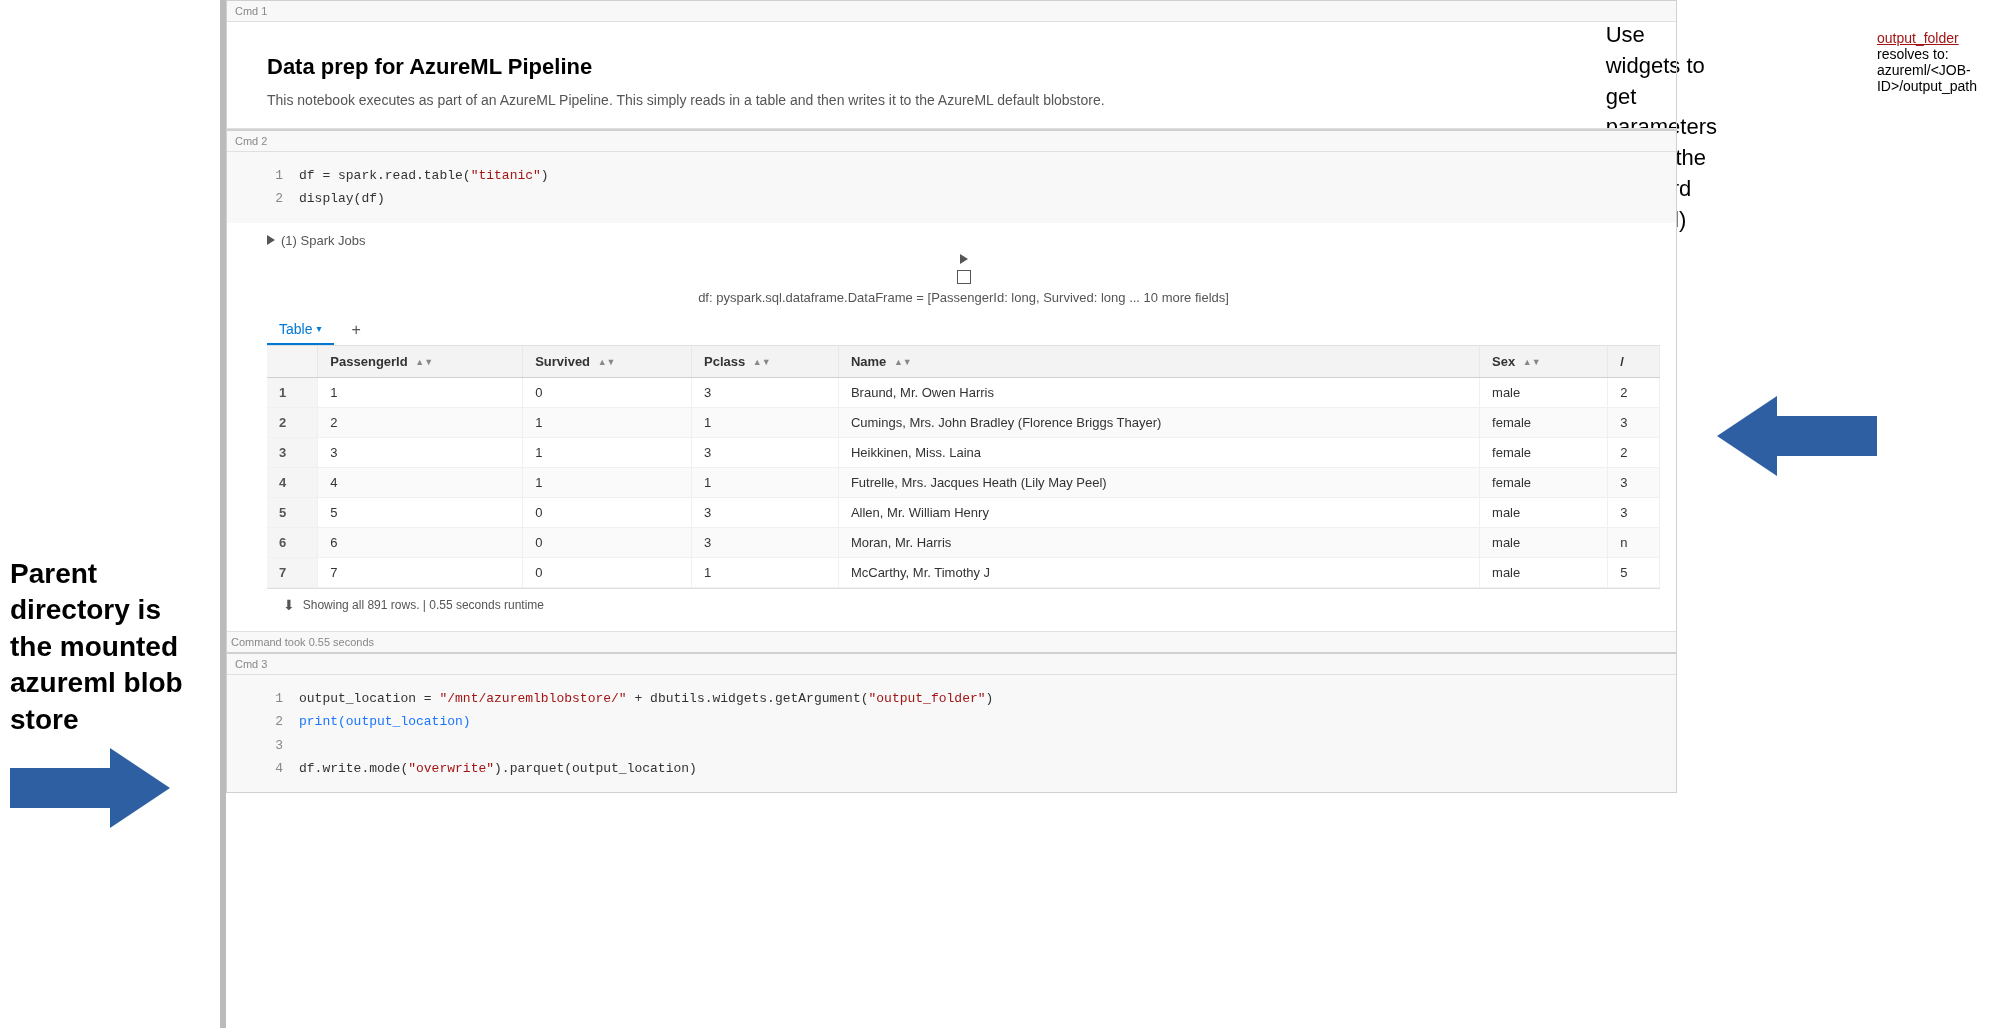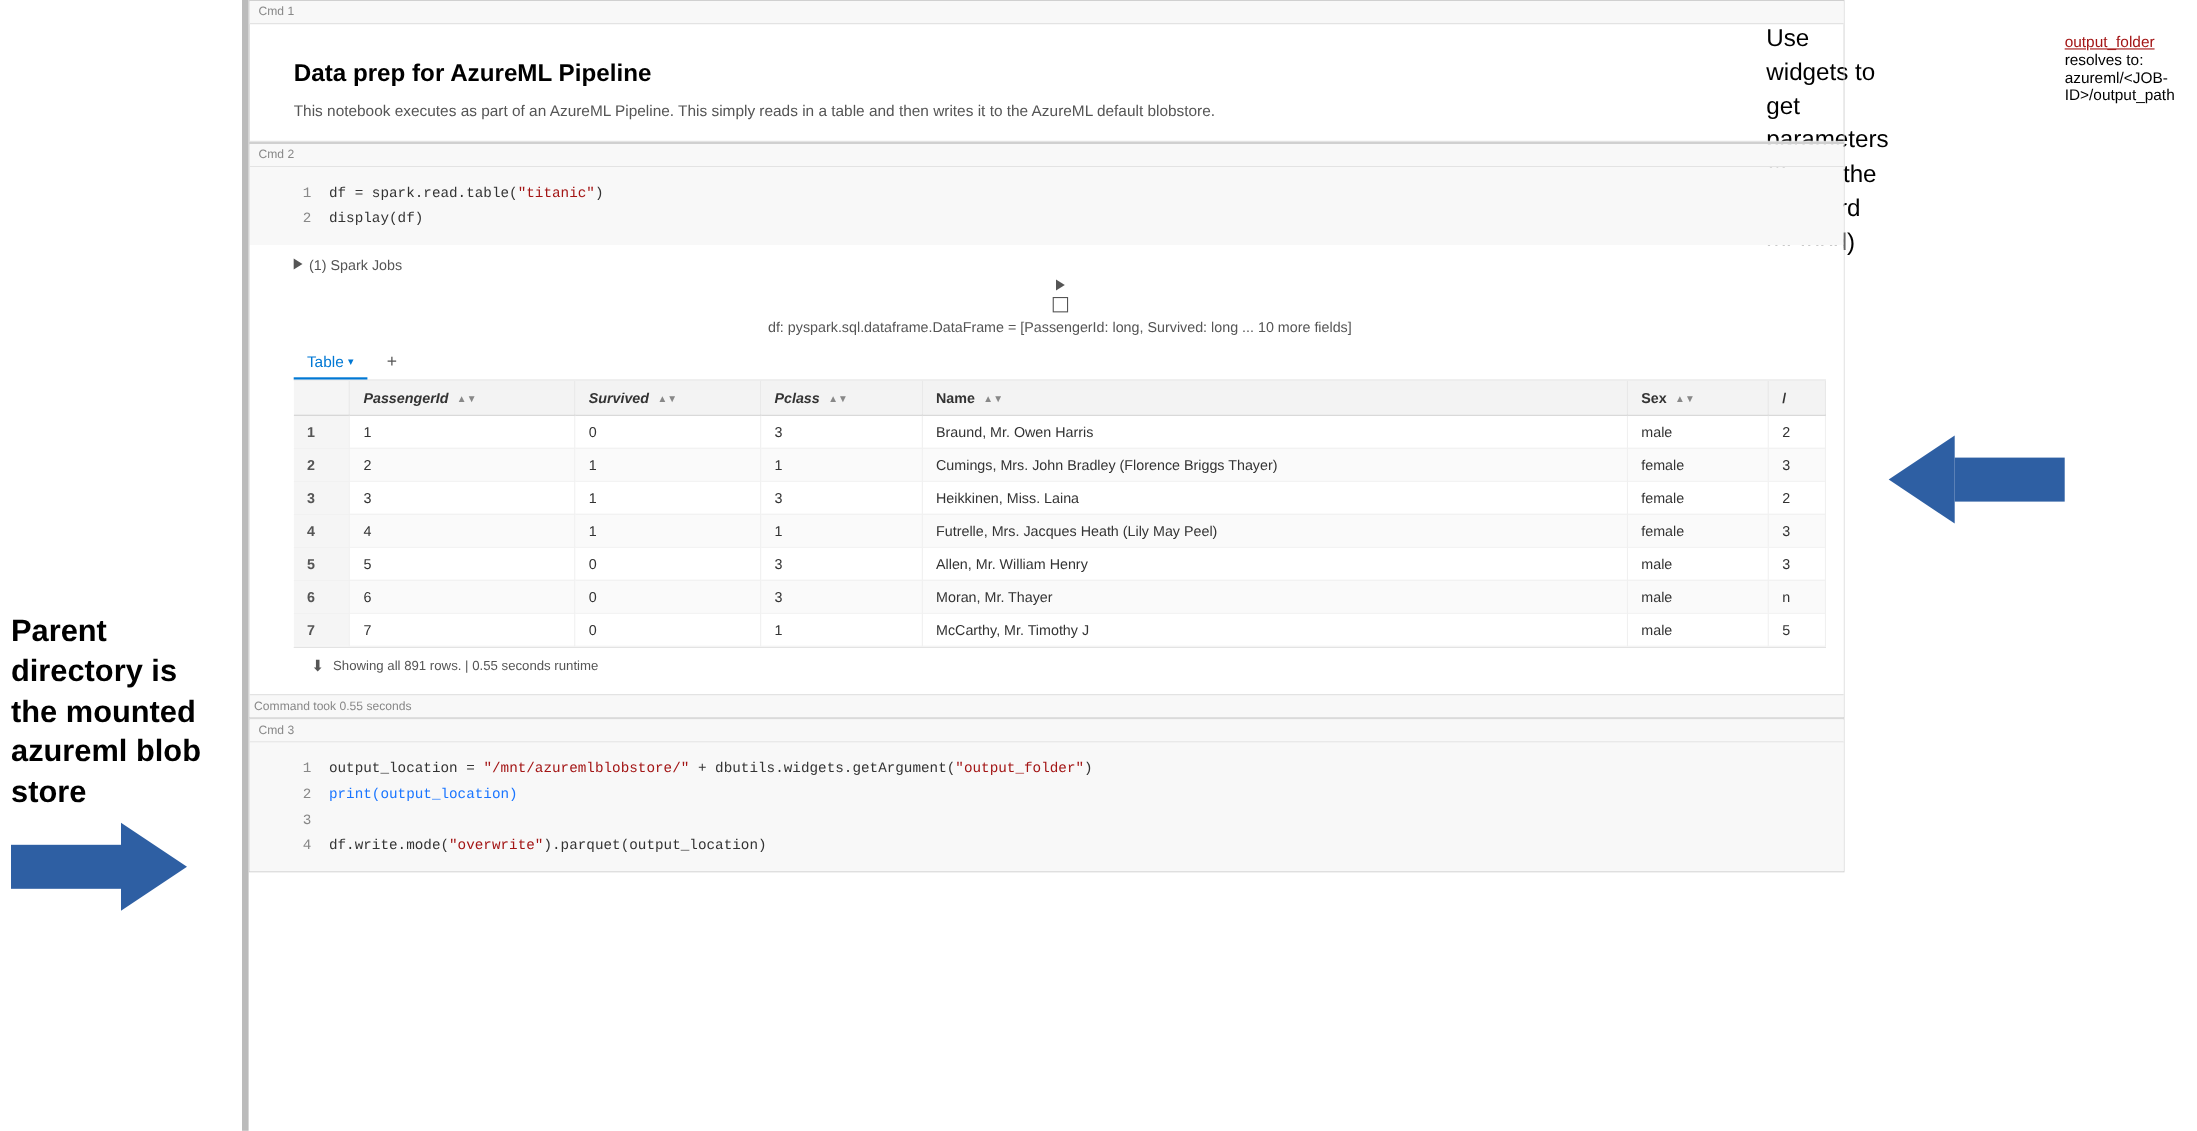--- a/index.html
+++ b/index.html
@@ -205,21 +205,21 @@
       border-right: 1px solid #f0f0f0;
     }
     .data-table tr:nth-child(odd) td { background: #fff; }
     .data-table tr:nth-child(even) td { background: #fafafa; }
     .row-num {
       font-weight: 600;
       color: #555;
       background: #f5f5f5 !important;
       min-width: 30px;
     }
-    .col-narrow { min-width: 80px; font-style: italic; }
+    .col-narrow { min-width: 80px; }
     .col-name { min-width: 400px; }
     .col-sex { min-width: 80px; }
 
     
     .table-footer {
       padding: 8px 16px;
       font-size: 12px;
       color: #555;
       display: flex;
       align-items: center;
@@ -426,21 +426,21 @@
       <td>3</td>
       <td>Allen, Mr. William Henry</td>
       <td>male</td>
       <td>3</td>
     </tr>
                   <tr>
       <td class="row-num">6</td>
       <td>6</td>
       <td>0</td>
       <td>3</td>
-      <td>Moran, Mr. Thayer</td>
+      <td>Moran, Mr. Harris</td>
       <td>male</td>
       <td>n</td>
     </tr>
                   <tr>
       <td class="row-num">7</td>
       <td>7</td>
       <td>0</td>
       <td>1</td>
       <td>McCarthy, Mr. Timothy J</td>
       <td>male</td>

